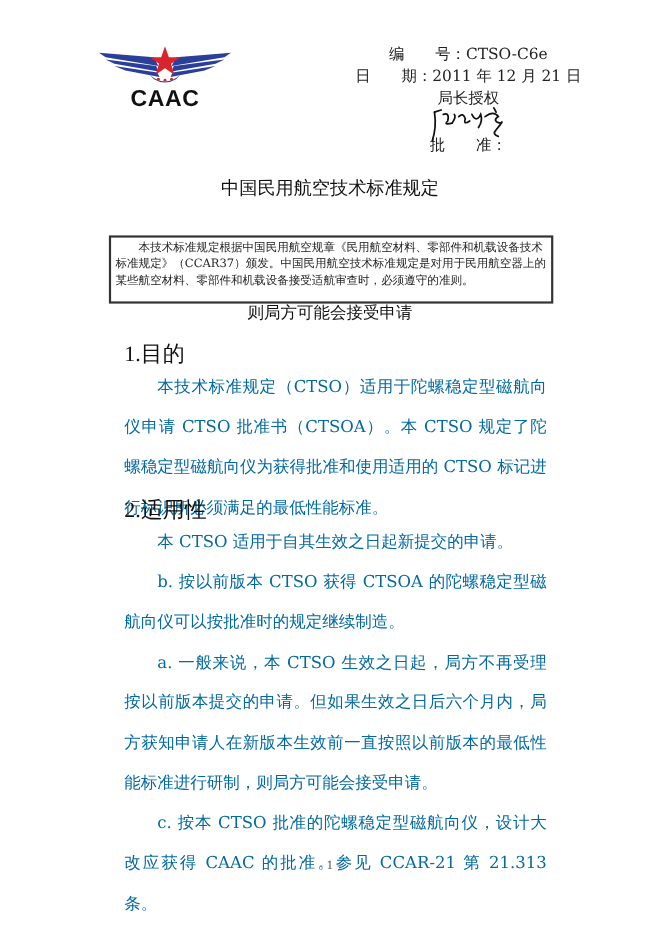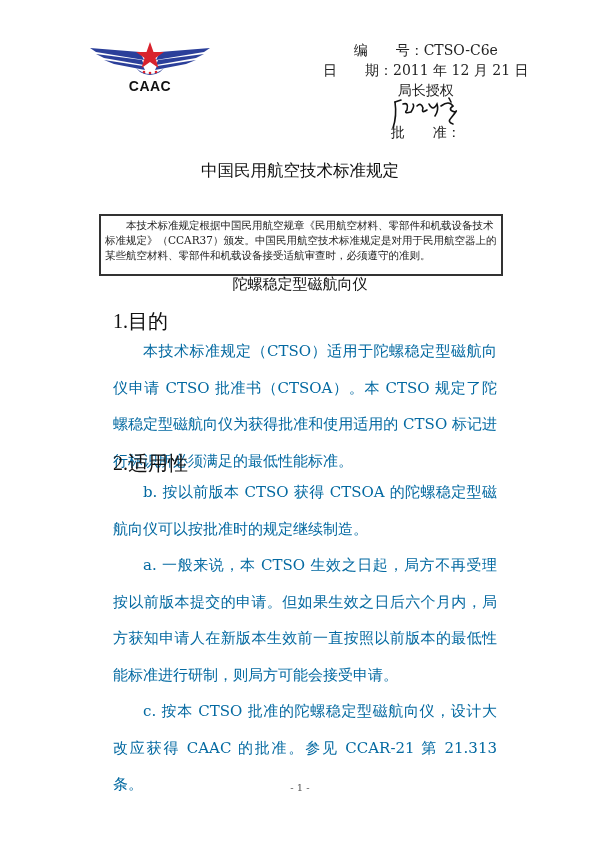--- a/index.html
+++ b/index.html
@@ -1,21 +1,21 @@
 <!DOCTYPE html>
 <html><head>
 <meta charset="utf-8">
 <style>
   html, body { margin:0; padding:0; background:#ffffff; }
   body { width:600px; height:849px; position:relative; overflow:hidden;
          font-family:"DejaVu Serif","Liberation Serif",serif; color:#1a1a1a; }
   .logo { position:absolute; left:88px; top:38px; width:124px; height:62px; }
   .logo-text { position:absolute; left:0; right:0; top:40px; text-align:center;
                font-family:"Liberation Sans","DejaVu Sans",sans-serif; font-weight:bold;
-               font-size:14px; color:#111; letter-spacing:0.5px; }
+               font-size:21px; color:#111; letter-spacing:0.5px; }
   .meta { position:absolute; left:323px; top:40px; font-size:14px; line-height:20px; color:#222; }
   .meta .row { white-space:nowrap; height:20px;text-align:center; }
   .meta .sign-row { margin-top:22px; position:relative; }
   .sig { position:absolute; left:64px; top:-26px; width:80px; height:34px; }
   .main-title { position:absolute; left:0; right:0; top:160px; text-align:center;
                 font-family:"DejaVu Sans","Liberation Sans",sans-serif; font-size:16.5px; color:#111; }
   .notice { position:absolute; left:99px; top:214px; width:404px; height:62px;
             border:2px solid #333; box-sizing:border-box; padding:2px 4px;
             font-size:10.5px; line-height:15px; color:#222; }
   .notice p { margin:0; text-indent:2em; }
@@ -74,27 +74,28 @@
     </svg>
   </div>
 </div>
 
 <div class="main-title">中国民用航空技术标准规定</div>
 
 <div class="notice">
   <p>本技术标准规定根据中国民用航空规章《民用航空材料、零部件和机载设备技术标准规定》（CCAR37）颁发。中国民用航空技术标准规定是对用于民用航空器上的某些航空材料、零部件和机载设备接受适航审查时，必须遵守的准则。</p>
 </div>
 
-<div class="sub-title">陀螺稳定型磁航向仪</div>
+<div class="sub-title">则局方可能会接受申请</div>
 
 <div class="h" style="top:308px;">1.目的</div>
 <div class="para" style="top:333px;">
   <p>本技术标准规定（CTSO）适用于陀螺稳定型磁航向仪申请 CTSO 批准书（CTSOA）。本 CTSO 规定了陀螺稳定型磁航向仪为获得批准和使用适用的 CTSO 标记进行标识所必须满足的最低性能标准。</p>
 </div>
 
 <div class="h" style="top:450px;">2.适用性</div>
 <div class="para" style="top:474px;">
+  <p>本 CTSO 适用于自其生效之日起新提交的申请。</p>
   <p>b. 按以前版本 CTSO 获得 CTSOA 的陀螺稳定型磁航向仪可以按批准时的规定继续制造。</p>
   <p>a. 一般来说，本 CTSO 生效之日起，局方不再受理按以前版本提交的申请。但如果生效之日后六个月内，局方获知申请人在新版本生效前一直按照以前版本的最低性能标准进行研制，则局方可能会接受申请。</p>
   <p>c. 按本 CTSO 批准的陀螺稳定型磁航向仪，设计大改应获得 CAAC 的批准。参见 CCAR-21 第 21.313 条。</p>
 </div>
 
 <div class="page-num">- 1 -</div>
 
 </body></html>

